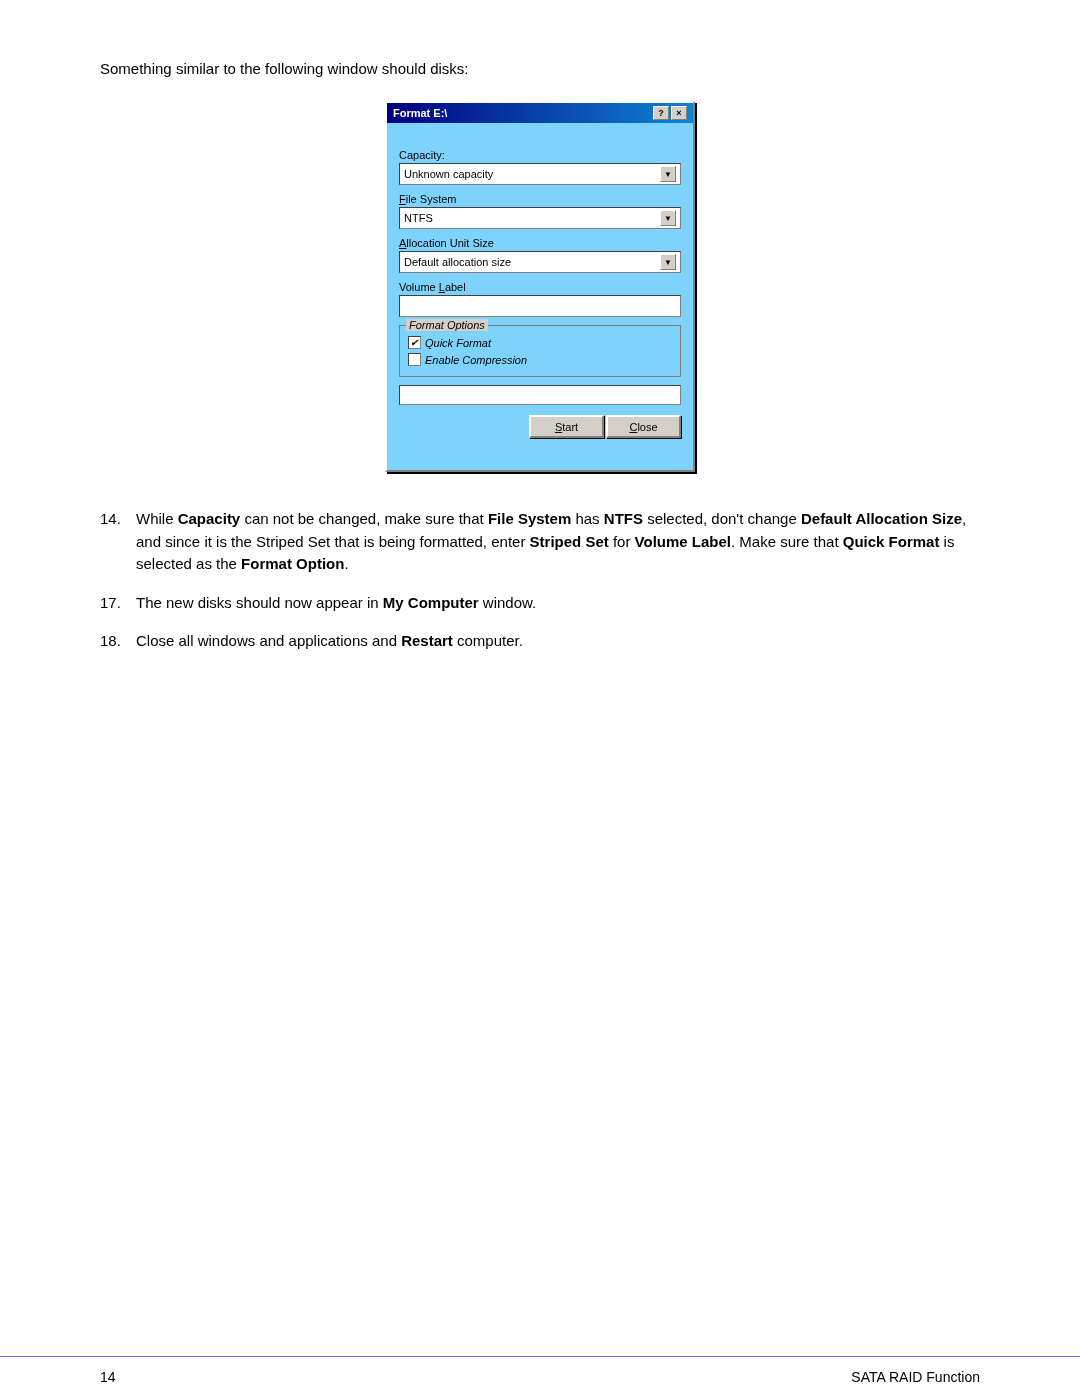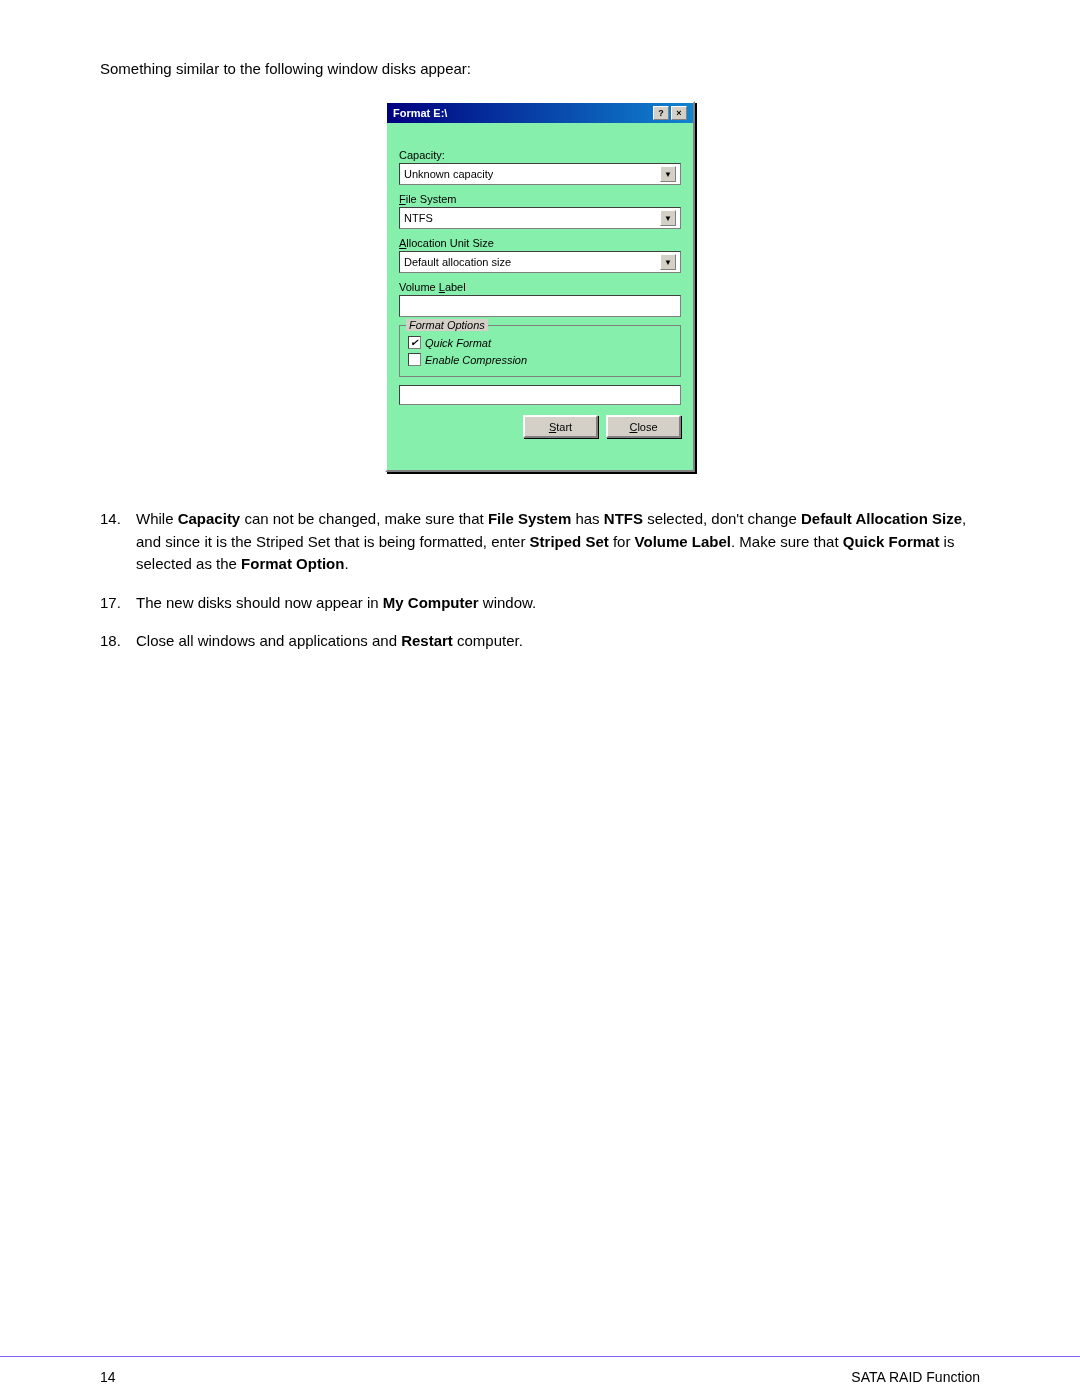--- a/index.html
+++ b/index.html
@@ -26,21 +26,21 @@
 
     
     .dialog-container {
       display: flex;
       justify-content: center;
       margin-bottom: 36px;
     }
 
     .dialog {
       width: 310px;
-      background: #86efac;
+      background: #7dd3fc;
       border: 2px solid #808080;
       border-top: 2px solid #ffffff;
       border-left: 2px solid #ffffff;
       box-shadow: 2px 2px 0px #000000;
       font-family: 'MS Sans Serif', Arial, sans-serif;
       font-size: 11px;
     }
 
     .dialog-titlebar {
       background: linear-gradient(to right, #000080, #1084d0);
@@ -179,21 +179,21 @@
       background: #ffffff;
       border: 1px solid #808080;
       border-top-color: #404040;
       border-left-color: #404040;
       margin-bottom: 10px;
     }
 
     .dialog-buttons {
       display: flex;
       justify-content: flex-end;
-      gap: 8px;
+      gap: 2px;
       margin-top: 6px;
       padding-bottom: 6px;
     }
 
     .win-button {
       width: 75px;
       height: 23px;
       background: #d4d0c8;
       border: 2px solid #ffffff;
       border-right-color: #808080;
@@ -246,21 +246,21 @@
       justify-content: space-between;
       align-items: center;
       font-size: 14px;
     }
   </style>
 </head>
 <body>
 
 <div class="page-content">
 
-  <p class="intro-text">Something similar to the following window disks appear:</p>
+  <p class="intro-text">Something similar to the following window should disks:</p>
 
   <div class="dialog-container">
     <div class="dialog">
 
       <div class="dialog-titlebar">
         <span>Format E:\</span>
         <div class="dialog-titlebar-buttons">
           <div class="title-btn">?</div>
           <div class="title-btn">×</div>
         </div>

